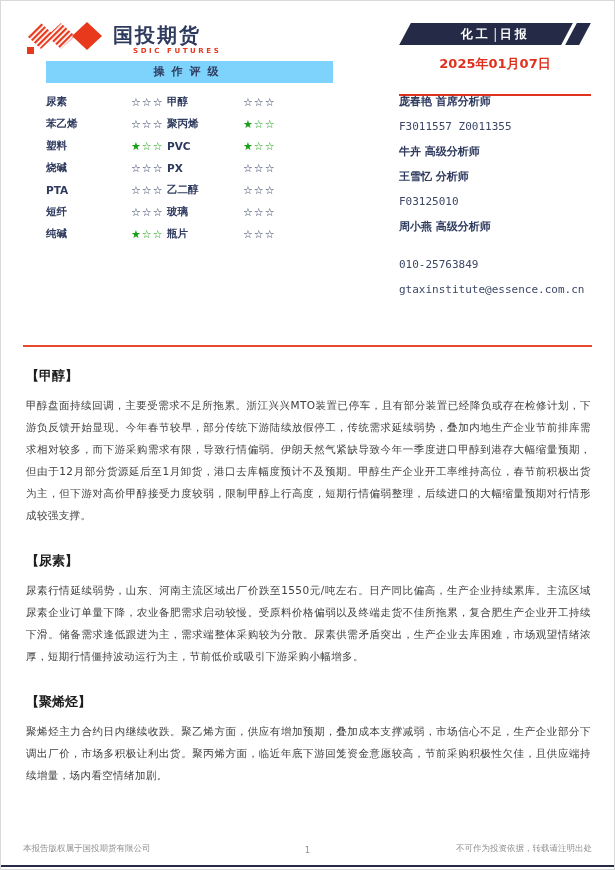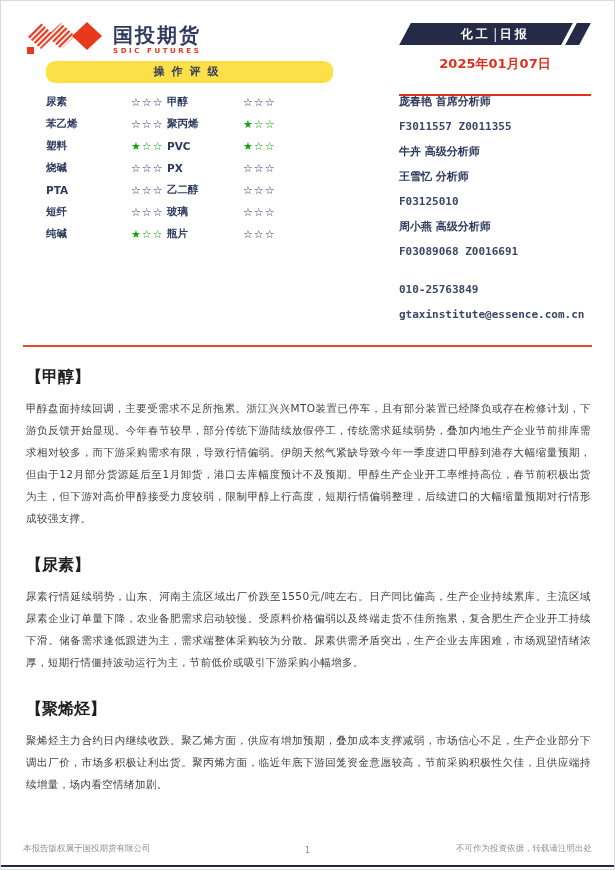--- a/index.html
+++ b/index.html
@@ -8,21 +8,21 @@
   .page {
     position:relative; width:615px; height:870px; background:#ffffff;
     border:1px solid #d9d9d9; overflow:hidden;
   }
 
   
   .logo { position:absolute; left:26px; top:20px; display:flex; align-items:flex-end; }
   .logo svg { display:block; }
   .logo-text { margin-left:8px; }
   .brand-cn { font-size:20px; font-weight:bold; color:#2e3a5e; letter-spacing:2px; line-height:22px; }
-  .brand-en { font-size:7px; font-weight:bold; color:#e8391d; letter-spacing:2.6px; margin-top:1px; }
+  .brand-en { font-size:7px; font-weight:bold; color:#e8391d; letter-spacing:2.6px; margin-top:1px;margin-left:20px; }
 
   .masthead-right { position:absolute; left:398px; top:22px; width:192px; }
   .report-banner {
     position:relative; height:22px; background:#252b47; transform:skewX(-28deg);
     display:flex; align-items:center; justify-content:center; overflow:hidden;
     margin:0 6px;
   }
   .report-banner-inner {
     transform:skewX(28deg); color:#ffffff; font-weight:bold; font-size:12px;
     display:flex; align-items:center; letter-spacing:3px;
@@ -30,44 +30,44 @@
   .banner-vline { display:inline-block; width:1px; height:14px; background:#ffffff; margin:0 4px; }
   .banner-slash { position:absolute; right:14px; top:0; width:4px; height:22px; background:#ffffff; }
   .report-date {
     margin-top:10px; color:#e0301e; font-weight:bold; font-size:13px; text-align:center;
     padding-bottom:21px; border-bottom:2px solid #e0301e;
   }
 
   
   .ratings { position:absolute; left:45px; top:60px; width:287px; }
   .ratings-header {
-    background:#fde047; color:#2e3a5e; font-weight:bold; font-size:11px;
-    height:22px; line-height:22px; text-align:center; letter-spacing:7px;border-radius:9px;
+    background:#7dd3fc; color:#2e3a5e; font-weight:bold; font-size:11px;
+    height:22px; line-height:22px; text-align:center; letter-spacing:7px;
   }
   .ratings-grid { margin-top:8px; }
   .rating-row { display:grid; grid-template-columns:85px 36px 76px auto; height:22px; align-items:center; }
   .product { font-size:10.5px; font-weight:bold; color:#2e3a5e; }
   .stars { font-size:11px; letter-spacing:1px; white-space:nowrap; }
   .stars.navy { color:#2e3a5e; }
   .stars.green { color:#18a018; }
 
   
   .analysts { position:absolute; left:398px; top:88px; width:200px; }
-  .analyst-line { display:block; line-height:25px; white-space:nowrap;font-weight:bold; }
+  .analyst-line { display:block; line-height:25px; white-space:nowrap; }
   .analyst-name { font-size:11px; font-weight:bold; color:#2e3a5e; }
   .analyst-code { font-size:11px; font-family:"DejaVu Sans Mono", monospace; color:#3c4766; }
   .contact { margin-top:13px; }
 
   
   .main-divider { position:absolute; left:22px; right:22px; top:344px; border-top:2px solid #e8492e; }
 
   
   .sections { position:absolute; left:25px; right:23px; top:366px; }
   .section { margin-bottom:26px; }
-  .section-title { font-size:16px; font-weight:bold; color:#1f1f1f; margin-bottom:9px; }
+  .section-title { font-size:13px; font-weight:bold; color:#1f1f1f; margin-bottom:9px; }
   .section-body {
     font-size:10.5px; color:#404040; line-height:22px; text-align:justify;
     letter-spacing:0.4px;
   }
 
   
   .footer {
     position:absolute; left:22px; right:22px; top:842px;
     display:flex; align-items:flex-end; color:#8f8f8f; font-size:8.5px;
   }
@@ -162,21 +162,20 @@
     </div>
   </div>
 
   <div class="analysts">
     <span class="analyst-line analyst-name">庞春艳 首席分析师</span>
     <span class="analyst-line analyst-code">F3011557 Z0011355</span>
     <span class="analyst-line analyst-name">牛卉 高级分析师</span>
     <span class="analyst-line analyst-name">王雪忆 分析师</span>
     <span class="analyst-line analyst-code">F03125010</span>
     <span class="analyst-line analyst-name">周小燕 高级分析师</span>
-    <span class="analyst-line analyst-code">F03089068 Z0016691</span>
     <div class="contact">
       <span class="analyst-line analyst-code">010-25763849</span>
       <span class="analyst-line analyst-code">gtaxinstitute@essence.com.cn</span>
     </div>
   </div>
 
   <div class="main-divider"></div>
 
   <div class="sections">
     <div class="section">

